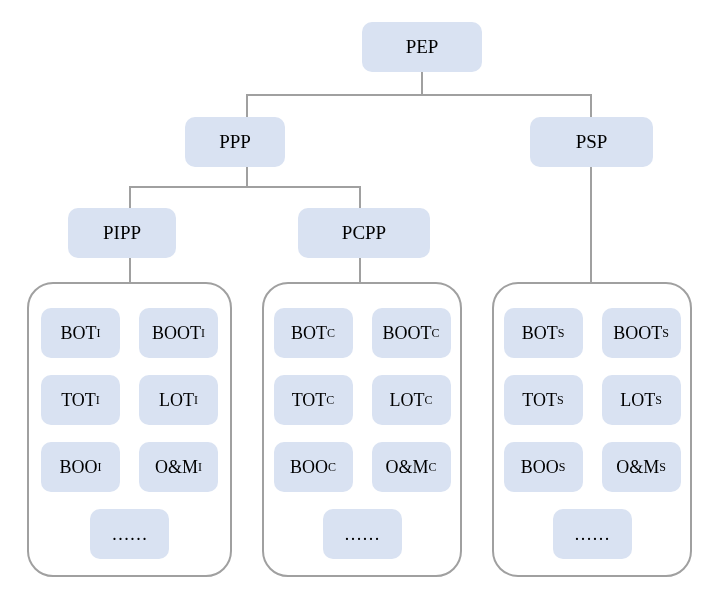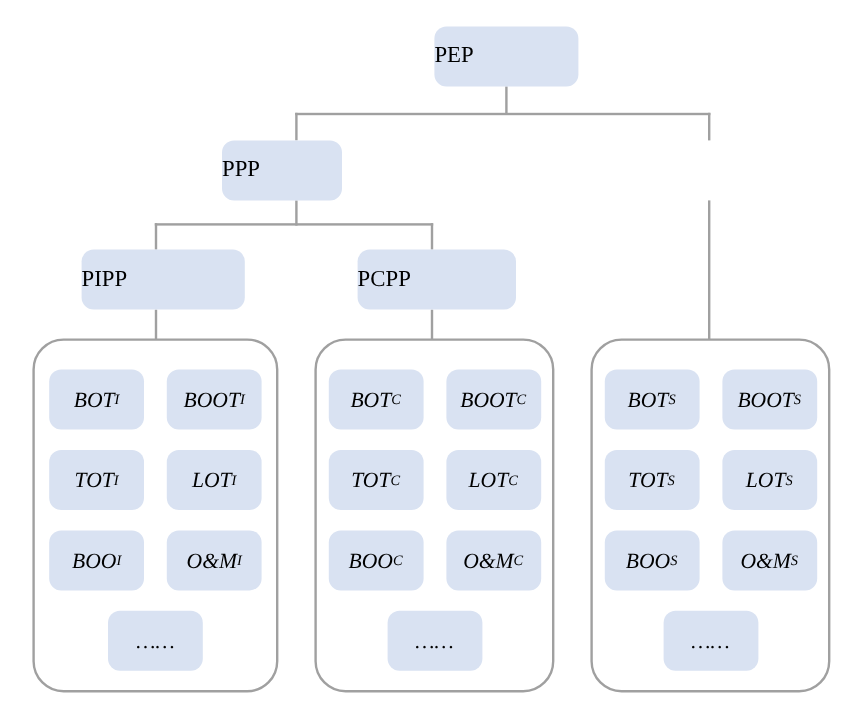--- a/index.html
+++ b/index.html
@@ -25,21 +25,21 @@
     position:absolute;
     background:var(--line);
   }
   .node{
     position:absolute;
     height:50px;
     background:var(--box-fill);
     border-radius:10px;
     display:flex;
     align-items:center;
-    justify-content:flex-start;
+    justify-content:center;
     font-size:19px;
     box-sizing:border-box;
   }
   .group{
     position:absolute;
     top:282px;
     height:295px;
     border:2px solid var(--line);
     border-radius:26px;
     background:var(--bg);
@@ -58,21 +58,20 @@
   .box{
     width:79px;
     height:50px;
     background:var(--box-fill);
     border-radius:10px;
     display:flex;
     align-items:center;
     justify-content:center;
     font-size:18px;
     white-space:nowrap;
-    font-style:italic;
   }
   .box sub{
     font-size:12px;
     line-height:1;
   }
 </style>
 </head>
 <body>
 
 <div class="canvas">
@@ -88,21 +87,24 @@
   <div class="line" style="left:129px;top:258px;width:2px;height:25px"></div>
   <div class="line" style="left:359px;top:258px;width:2px;height:25px"></div>
   <div class="line" style="left:590px;top:167px;width:2px;height:116px"></div>
 
   <div class="node" style="left:362px;top:22px;width:120px">
       <span>PEP</span>
     </div>
   <div class="node" style="left:185px;top:117px;width:100px">
       <span>PPP</span>
     </div>
-  <div class="node" style="left:68px;top:208px;width:136px">
+  <div class="node" style="left:530px;top:117px;width:123px">
+      <span>PSP</span>
+    </div>
+  <div class="node" style="left:68px;top:208px;width:108px">
       <span>PIPP</span>
     </div>
   <div class="node" style="left:298px;top:208px;width:132px">
       <span>PCPP</span>
     </div>
 
   <div class="group" style="left:27px;width:205px">
     <div class="grp-row">
       <div class="box">
           <span>BOT</span>

